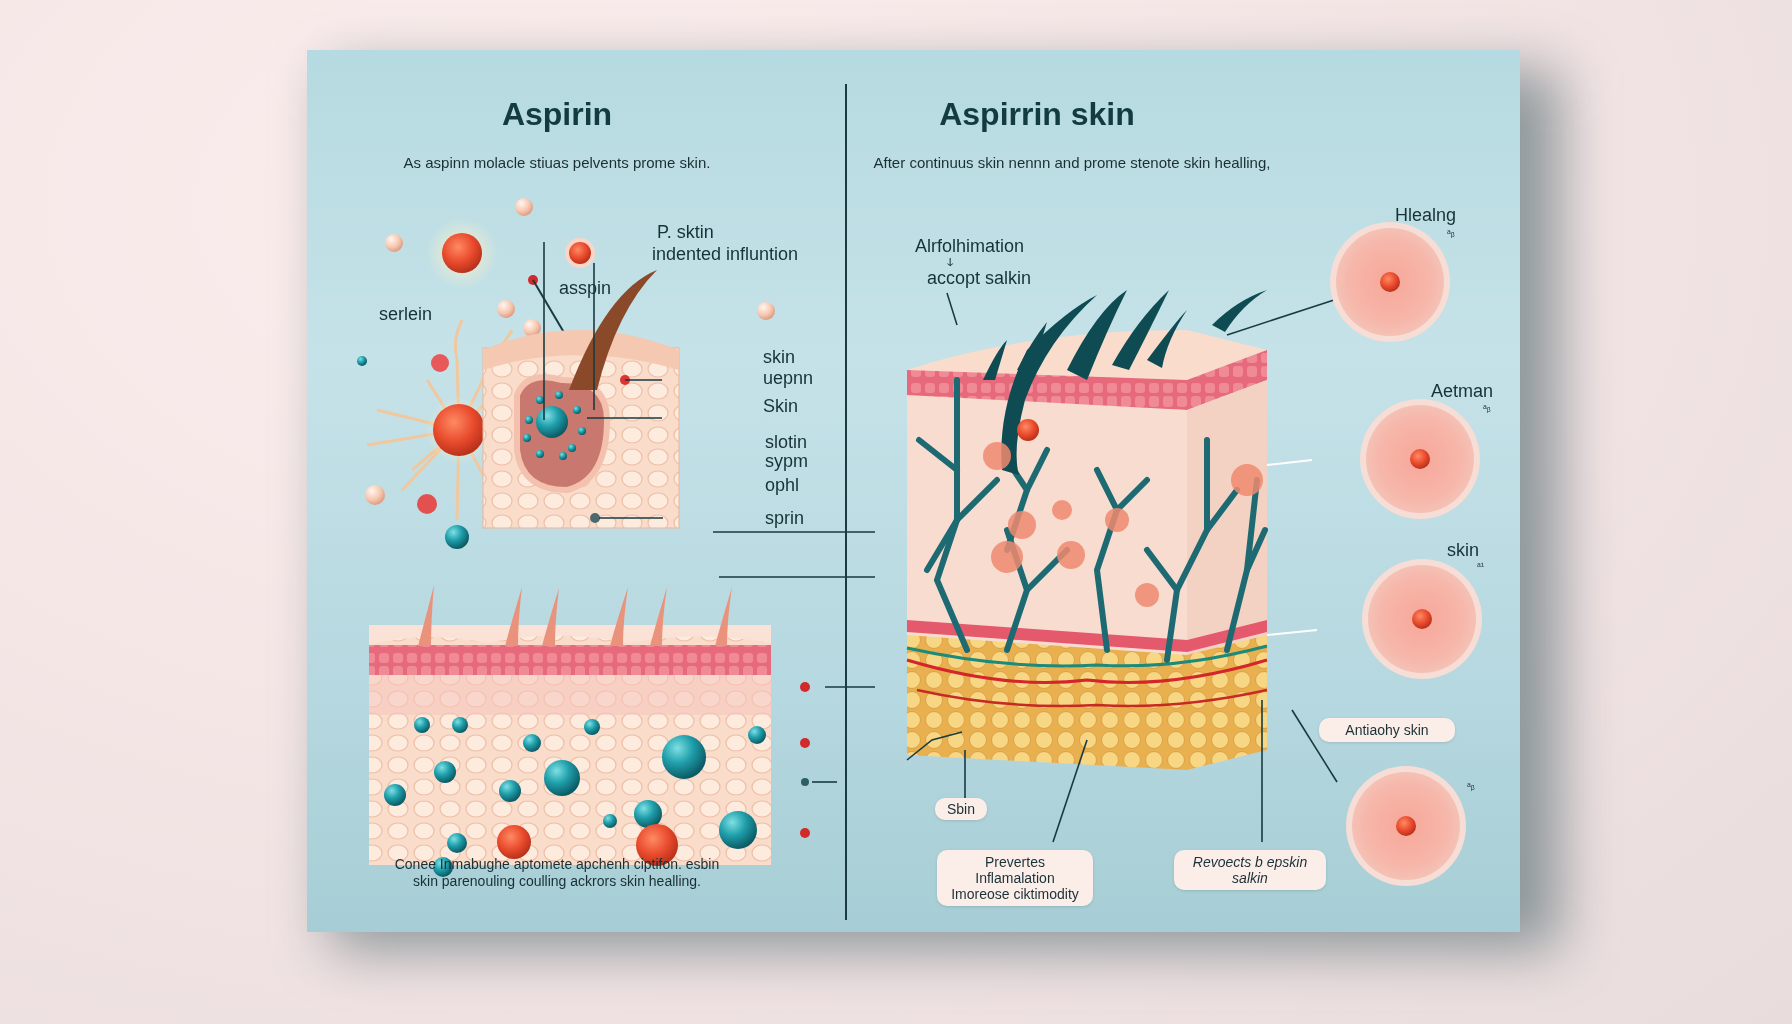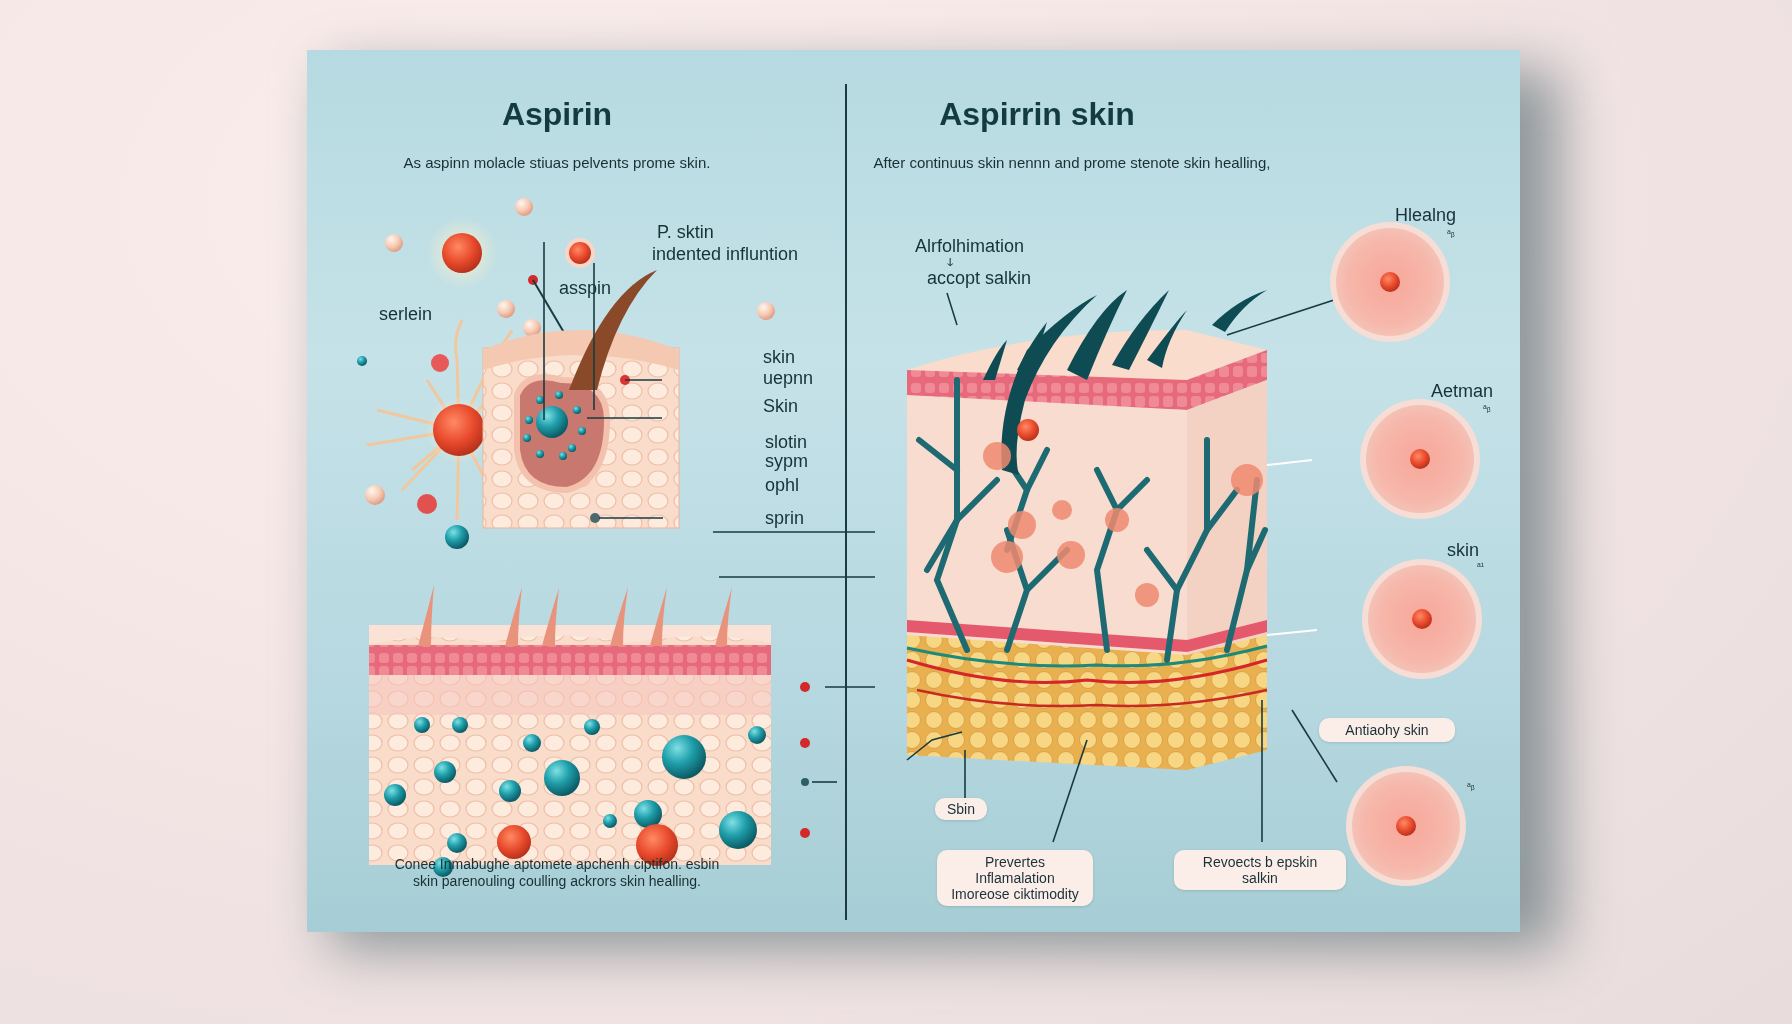--- a/index.html
+++ b/index.html
@@ -308,19 +308,19 @@
   <div class="lbl" style="left:1140px; top:492px;">skin</div>
   <div class="sup" style="left:1170px; top:510px;">ᵃ¹</div>
   <div class="lbl" style="left:1032px; top:676px; font-size:13px;">peootelborage</div>
   <div class="sup" style="left:1160px; top:730px;">ᵃᵦ</div>
 
   <div class="pill" style="left:628px; top:748px; padding:3px 12px;">Sbin</div>
   <div class="pill" style="left:630px; top:800px; width:156px;">
     <div>Prevertes  Inflamalation</div>
     <div>Imoreose  ciktimodity</div>
   </div>
-  <div class="pill" style="left:867px; top:800px; width:172px;">
+  <div class="pill" style="left:867px; top:800px; width:152px;font-style:italic;">
     <div>Revoects  b  epskin</div>
     <div>salkin</div>
   </div>
   <div class="pill" style="left:1012px; top:668px; width:136px;text-align:center;">Antiaohy skin</div>
 
 </div>
 
 </body></html>

